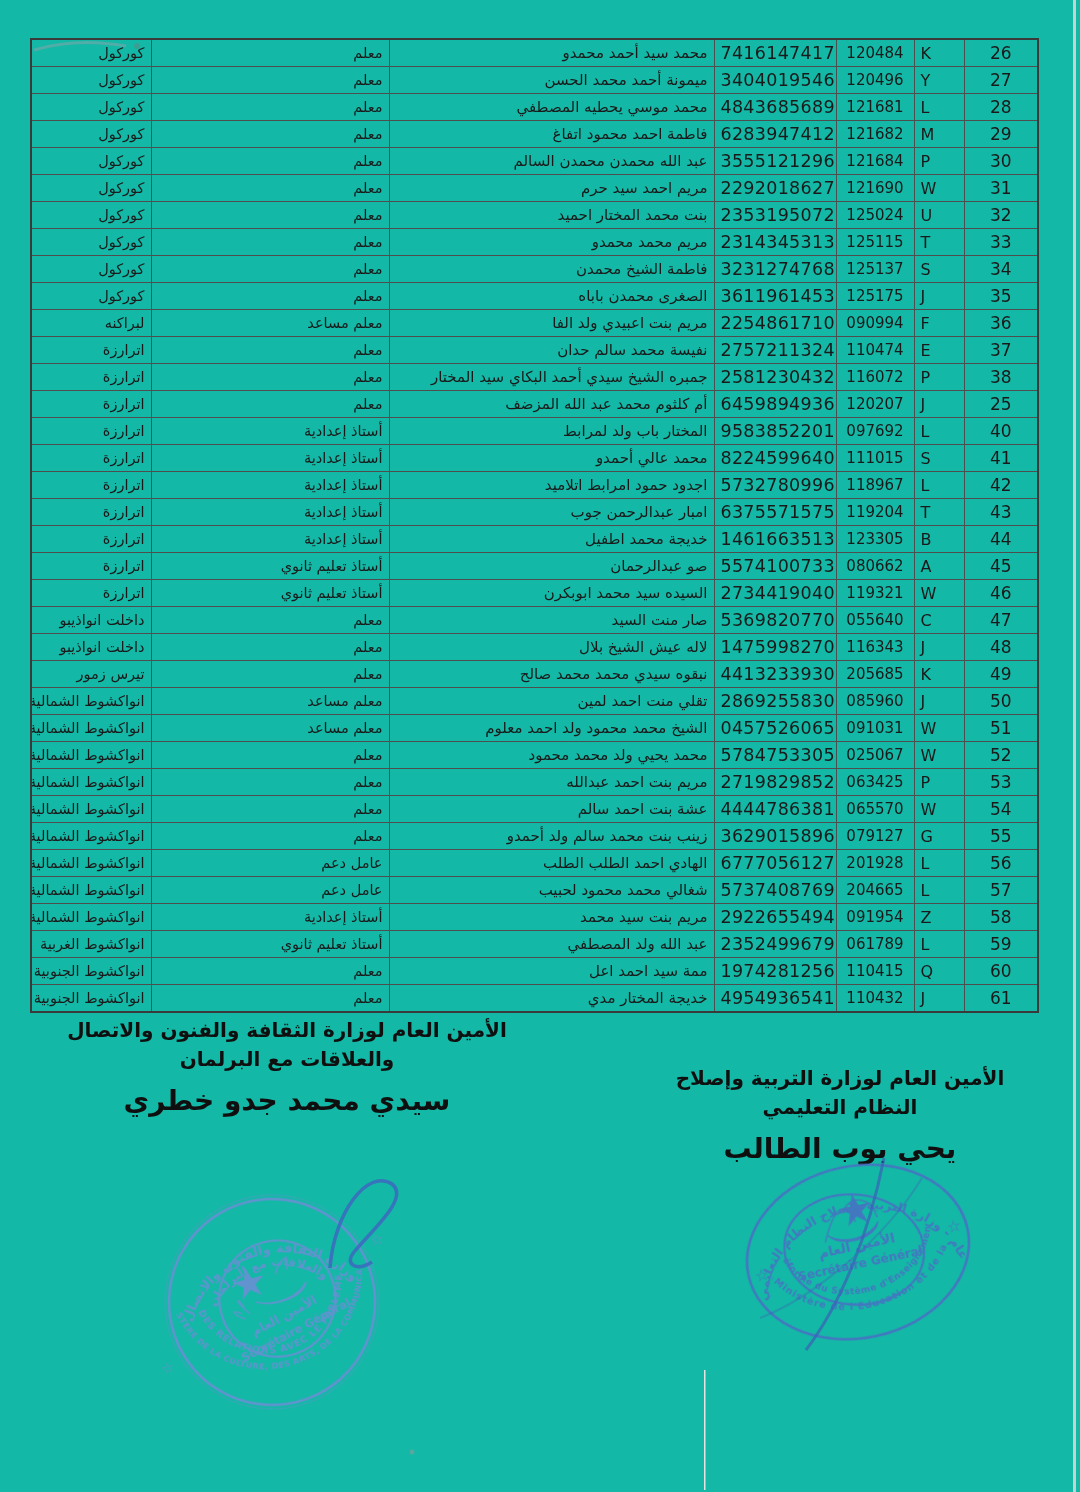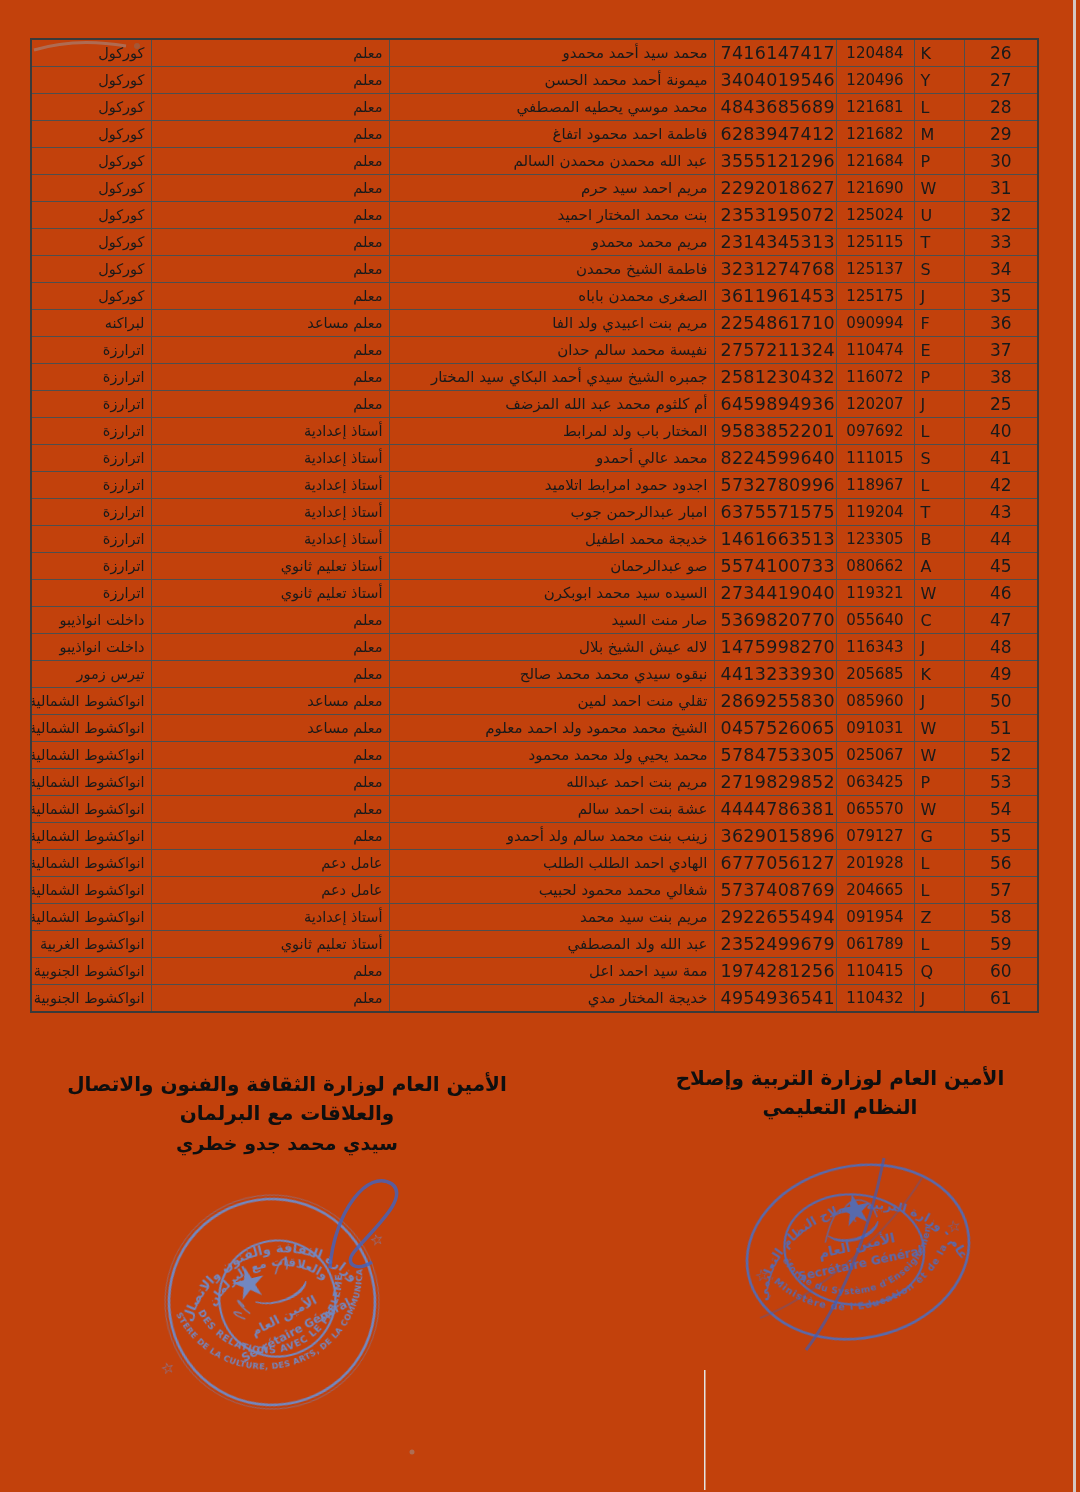--- a/index.html
+++ b/index.html
@@ -1,17 +1,17 @@
 <!DOCTYPE html>
 <html lang="ar"><head>
 <meta charset="utf-8">
 <style>
   html,body{margin:0;padding:0;background:#ffffff;}
   .page{
-    position:relative;width:1080px;height:1492px;background:#c2410c;overflow:hidden;
+    position:relative;width:1080px;height:1492px;background:#14b8a6;overflow:hidden;
     font-family:"DejaVu Sans","Liberation Sans",sans-serif;color:#1c1c1c;
   }
   
   .scan-edge{position:absolute;top:0;left:1073px;width:3px;height:1492px;background:#d6d6d6;opacity:.9;}
   
   table.roster{
     position:absolute;left:30px;top:38px;width:1007px;
     border-collapse:collapse;table-layout:fixed;
     border:2px solid #3a3a3a;
   }
@@ -22,23 +22,23 @@
   td.c-region{text-align:right;direction:rtl;font-size:14.5px;padding-left:3px;padding-right:9px;}
   td.c-job{text-align:right;direction:rtl;font-size:14.5px;padding-right:12px;}
   td.c-name{text-align:right;direction:rtl;font-size:15px;padding-right:8px;}
   td.c-number{text-align:center;direction:ltr;font-size:17.5px;letter-spacing:.3px;}
   td.c-code{text-align:center;direction:ltr;font-size:15px;}
   td.c-letter{text-align:left;direction:ltr;font-size:16px;padding-left:9px;}
   td.c-num{text-align:center;direction:ltr;font-size:17px;}
   
   .sig-block{position:absolute;text-align:center;direction:rtl;font-weight:bold;color:#0f0f0f;}
   .sig-right{left:630px;top:1064px;width:420px;}
-  .sig-left{left:52px;top:1070px;width:470px;}
+  .sig-left{left:52px;top:1016px;width:470px;}
   .sig-line{font-size:20px;line-height:29px;}
-  .sig-name{font-size:19px;line-height:30px;margin-top:0;}
+  .sig-name{font-size:28px;line-height:30px;margin-top:12px;}
   
   svg.ink{position:absolute;left:0;top:0;pointer-events:none;}
   .stamp-txt{font-family:"DejaVu Sans","Liberation Sans",sans-serif;}
 </style>
 </head>
 <body>
 
 <div class="page">
 
   <table class="roster">
@@ -375,20 +375,21 @@
           <td class="c-code" dir="ltr">110432</td>
           <td class="c-letter" dir="ltr">J</td>
           <td class="c-num" dir="ltr">61</td>
         </tr>
       </tbody>
   </table>
 
   <div class="sig-block sig-right">
     <div class="sig-line">الأمين العام لوزارة التربية وإصلاح</div>
     <div class="sig-line">النظام التعليمي</div>
+    <div class="sig-name">يحي بوب الطالب</div>
   </div>
 
   <div class="sig-block sig-left">
     <div class="sig-line">الأمين العام لوزارة الثقافة والفنون والاتصال</div>
     <div class="sig-line">والعلاقات مع البرلمان</div>
     <div class="sig-name">سيدي محمد جدو خطري</div>
   </div>
 
   <svg class="ink" width="1080" height="1492" viewBox="0 0 1080 1492">
     <defs>

